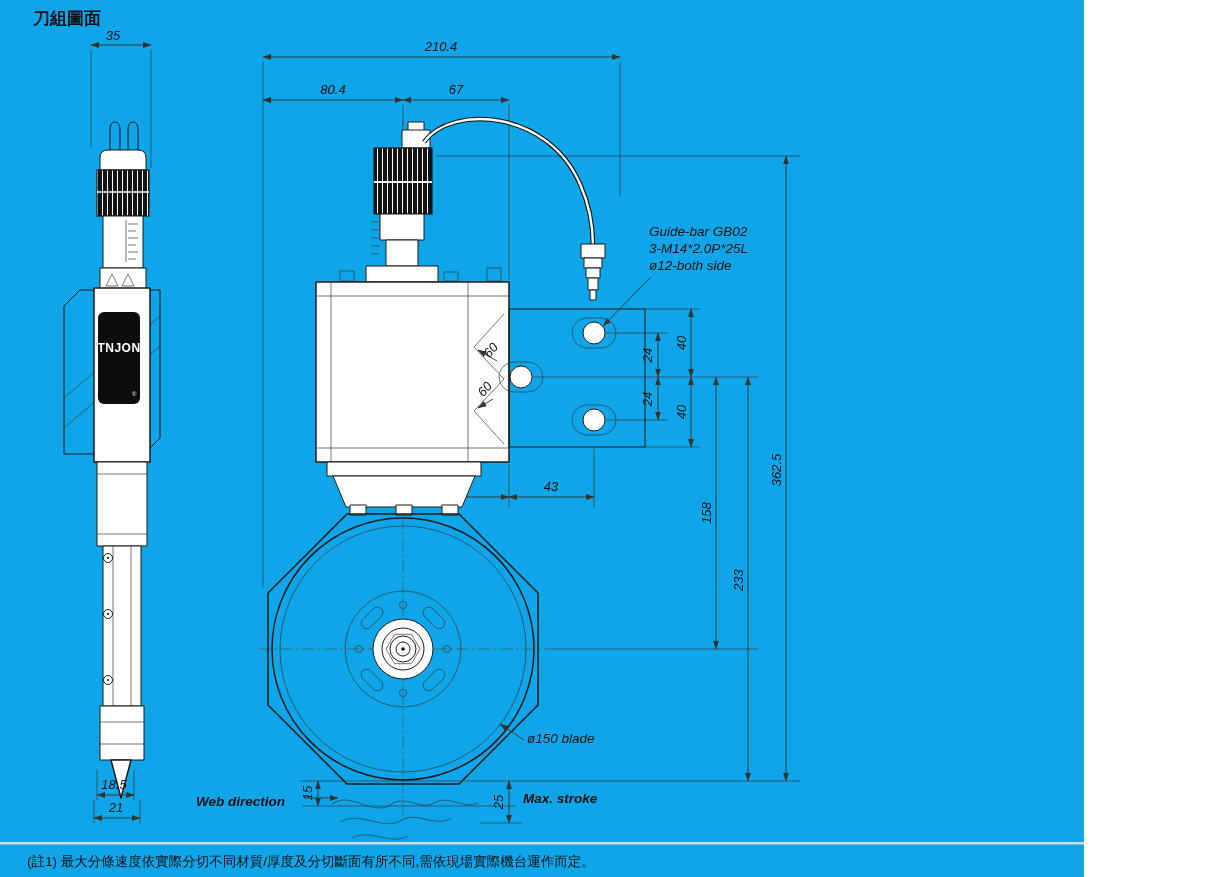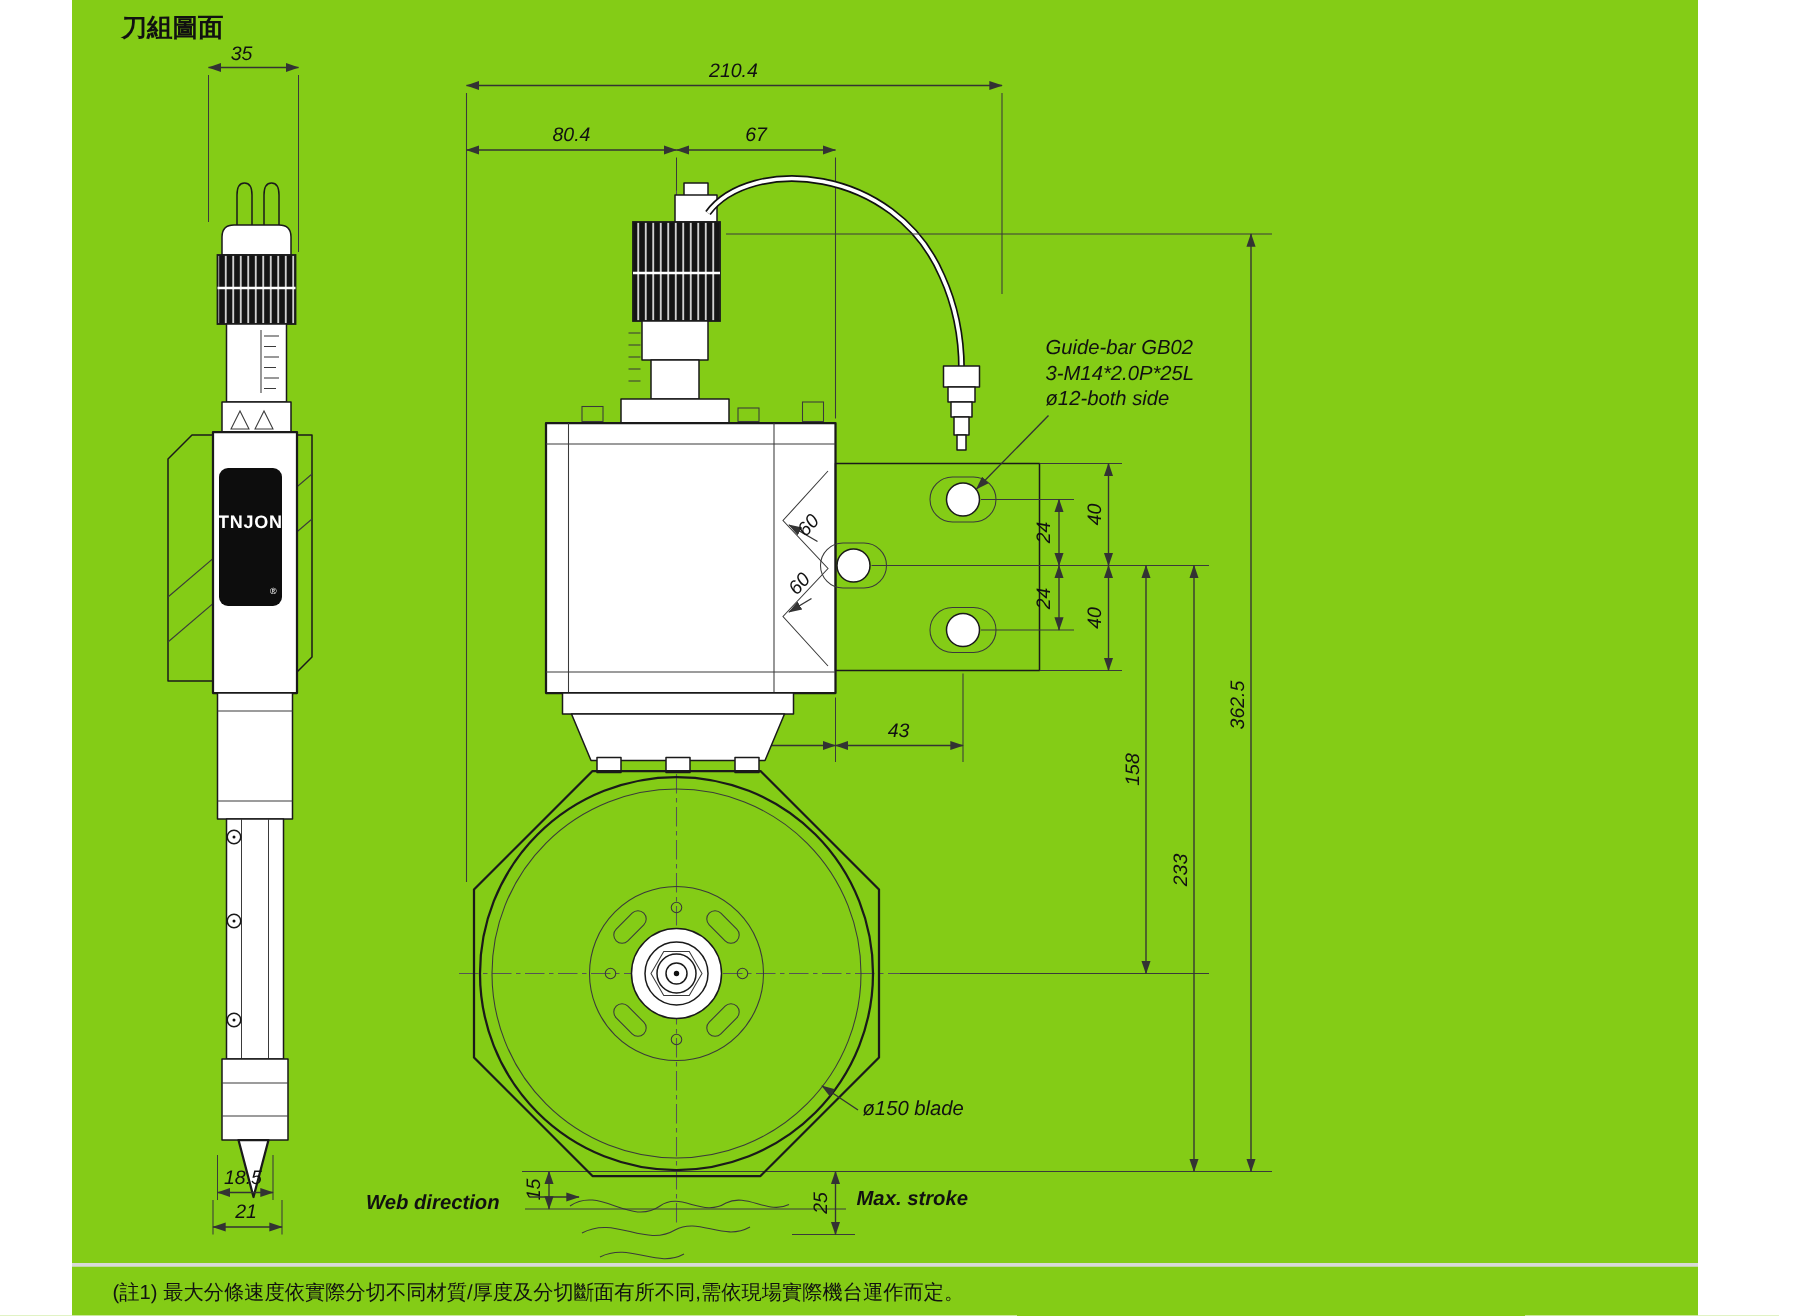--- a/index.html
+++ b/index.html
@@ -1,16 +1,16 @@
 <!DOCTYPE html>
 <html><head>
 <meta charset="utf-8">
 <style>
   html,body{margin:0;padding:0;background:#fff;font-family:"Liberation Sans",sans-serif;}
-  .wrap{position:relative;width:1084px;height:877px;background:#84cc16;overflow:hidden;margin-left:48px;}
+  .wrap{position:relative;width:1084px;height:877px;background:#0ea5e9;overflow:hidden;}
   svg{position:absolute;left:0;top:0;}
   .ol{fill:none;stroke:#1a1a1a;stroke-width:1.5;stroke-linejoin:round;}
   .o2{fill:none;stroke:#1a1a1a;stroke-width:1;stroke-linejoin:round;}
   .fw{fill:#fff;stroke:#1a1a1a;stroke-width:1.5;stroke-linejoin:round;}
   .fw2{fill:#fff;stroke:#1a1a1a;stroke-width:1;stroke-linejoin:round;}
   .thin{fill:none;stroke:#3a3a3a;stroke-width:.7;}
   .dim{fill:none;stroke:#333;stroke-width:.9;}
   .cl{fill:none;stroke:#555;stroke-width:.7;stroke-dasharray:13 3 3 3;}
   text{fill:#111;}
   .dt{font:italic 13px "Liberation Sans",sans-serif;}

